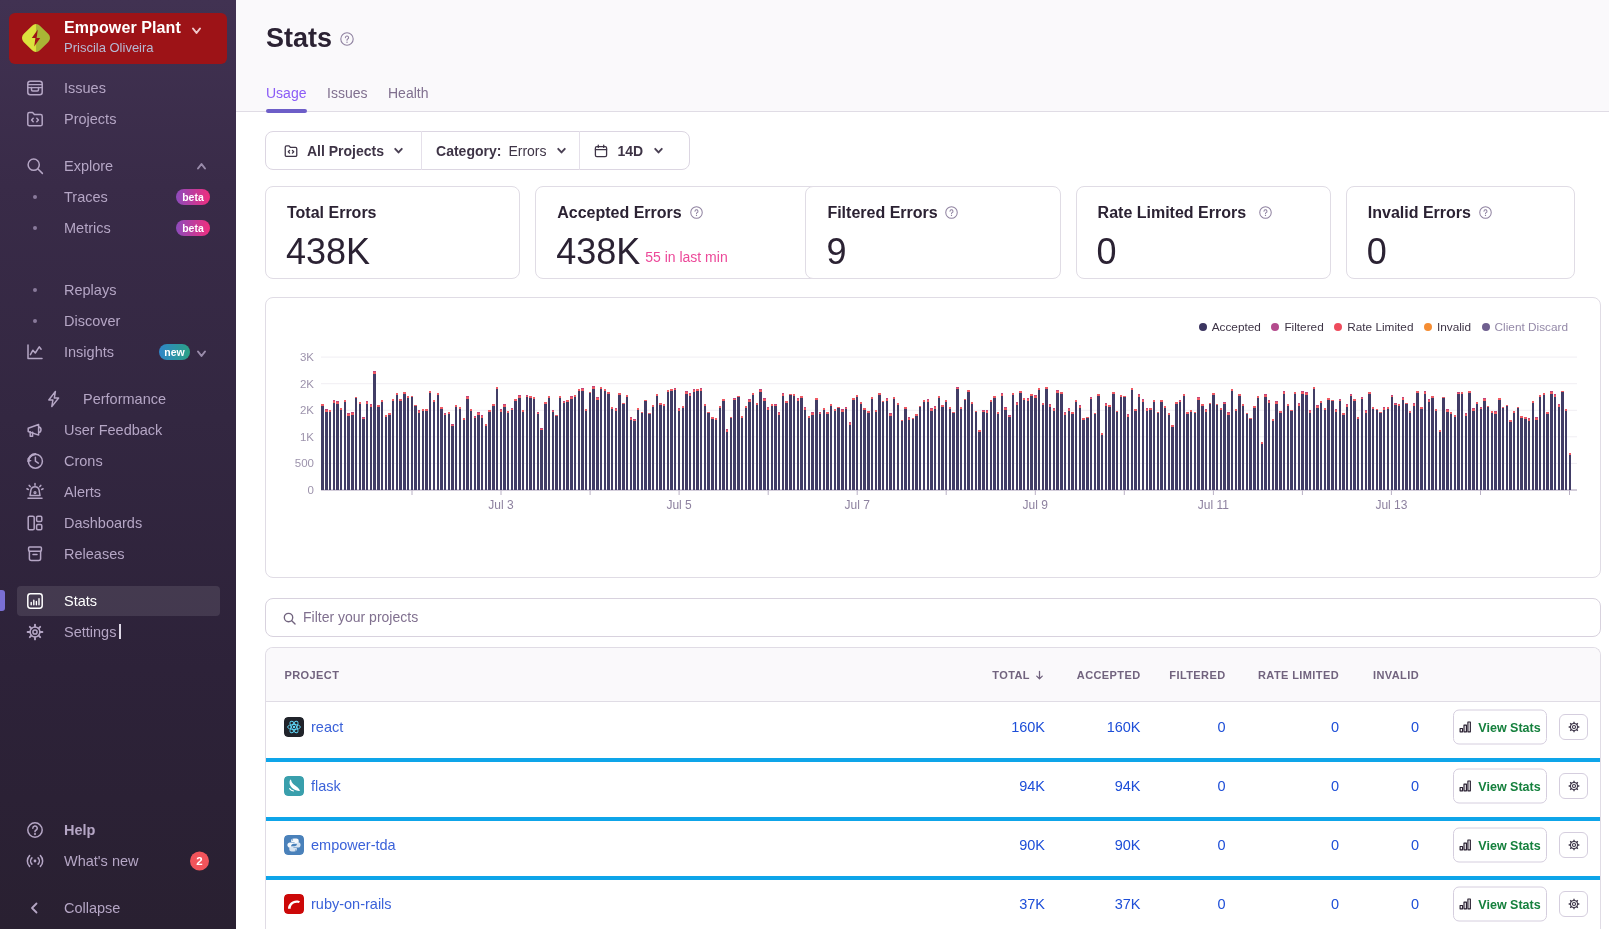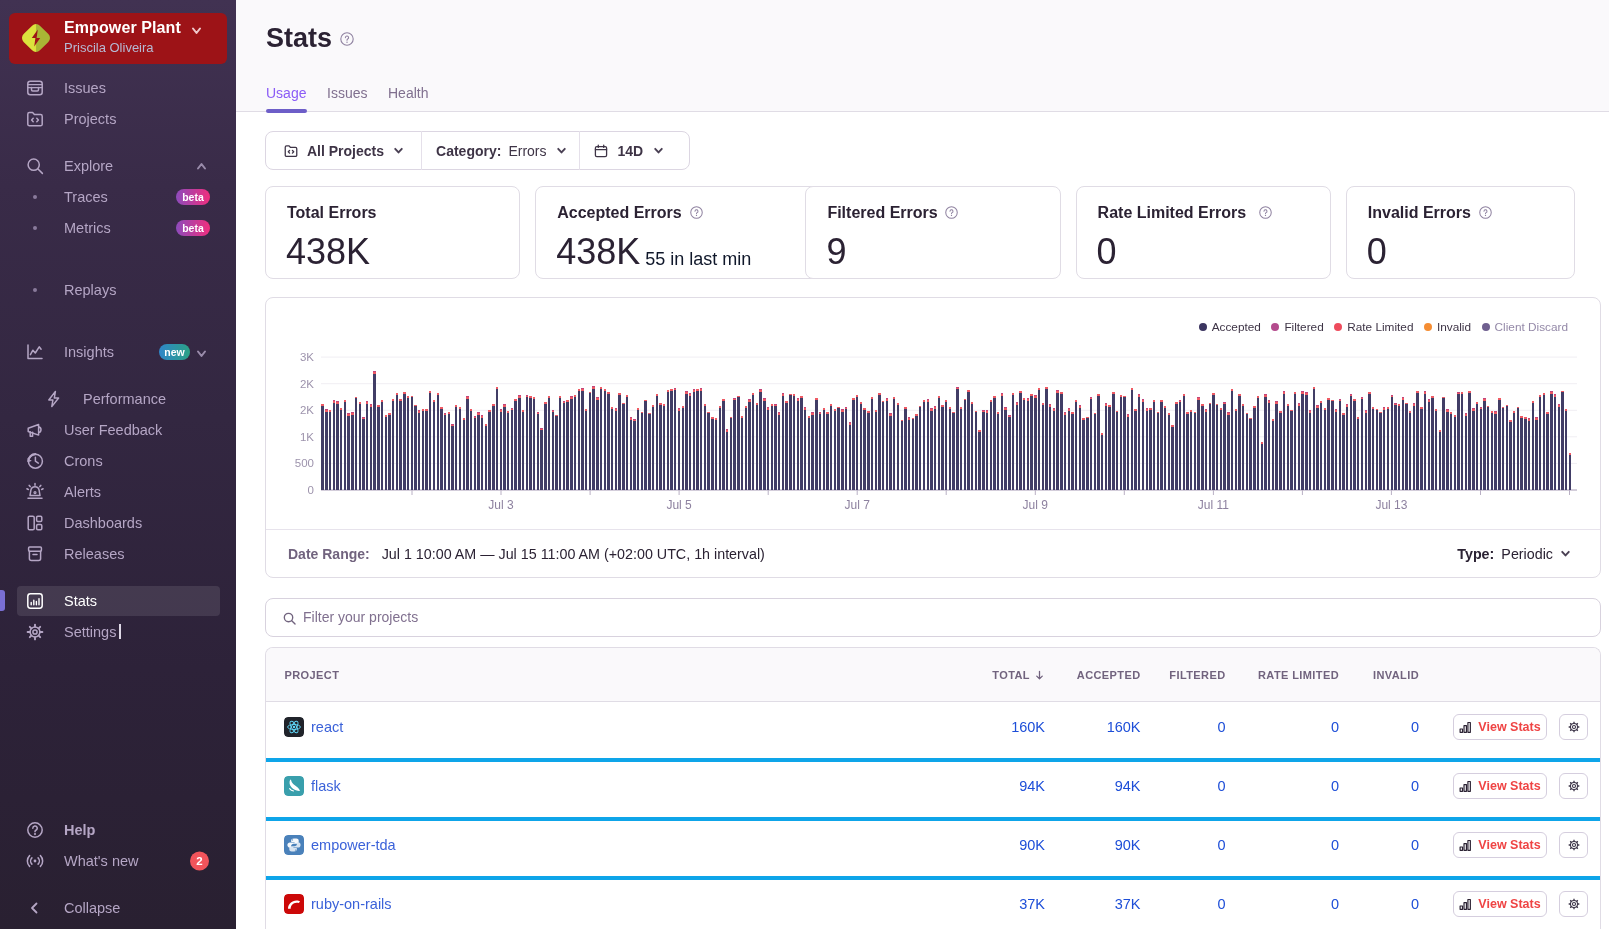--- a/index.html
+++ b/index.html
@@ -29,21 +29,21 @@
 
 #filterbar{position:absolute;left:265px;top:131px;width:425px;height:39px;background:#fff;border:1px solid #dcd6e2;
  border-radius:8px;display:flex;align-items:center;}
 #filterbar .sep{width:1px;height:39px;background:#e5e0ea;}
 #filterbar .seg{display:flex;align-items:center;font-size:14px;color:#3e3446;}
 #filterbar b{font-weight:700;color:#3e3446;}
 
 .card{position:absolute;top:186px;height:93px;background:#fff;border:1px solid #e0dce5;border-radius:8px;}
 .card .ct{position:absolute;left:21px;top:17px;font-size:16px;font-weight:700;color:#2b2233;white-space:nowrap;}
 .card .cv{position:absolute;left:20px;top:44px;font-size:36px;font-weight:500;color:#2b2233;}
-.card .cg{position:absolute;top:62px;font-size:18px;color:#0f172a;white-space:nowrap;}
+.card .cg{position:absolute;top:62px;font-size:14px;color:#ec4899;white-space:nowrap;}
 
 #chartcard{position:absolute;left:265px;top:297px;width:1336px;height:281px;background:#fff;border:1px solid #e0dce5;border-radius:8px;}
 #legend{position:absolute;right:32px;top:22px;display:flex;align-items:center;font-size:11.8px;color:#3e3446;}
 #legend .li{display:flex;align-items:center;margin-left:10.5px;}
 #legend .ld{width:8px;height:8px;border-radius:50%;margin-right:5px;}
 #chartfoot{position:absolute;left:0;right:0;bottom:0;height:48px;border-top:1px solid #e7e3ec;display:flex;align-items:center;}
 #chartfoot .dr{font-size:14px;font-weight:700;color:#71637e;margin-left:22px;}
 #chartfoot .drv{font-size:14.3px;color:#2b2233;margin-left:12px;}
 #chartfoot .ty{margin-left:auto;margin-right:29px;font-size:14.3px;color:#2b2233;display:flex;align-items:center;}
 
@@ -51,23 +51,23 @@
 #search .ph{position:absolute;left:37px;top:10px;font-size:14px;color:#80708f;}
 
 #table{position:absolute;left:265px;top:647px;width:1336px;height:282px;background:#fff;border:1px solid #e0dce5;
  border-radius:8px 8px 0 0;border-bottom:none;overflow:hidden;}
 #thead{position:absolute;left:0;top:0;width:100%;height:54px;background:#faf9fb;border-bottom:1px solid #e0dce5;}
 .th{position:absolute;top:0;height:54px;display:flex;align-items:center;font-size:11px;font-weight:700;color:#71637e;letter-spacing:.4px;}
 .trow{position:absolute;left:0;width:100%;height:59px;border-bottom:4px solid #0ea5e9;}
 .pic{position:absolute;left:18px;top:calc(50% - 3px);transform:translateY(-50%);width:20px;height:20px;border-radius:4px;}
 .pname{position:absolute;left:45px;top:calc(50% - 3px);transform:translateY(-50%);font-size:14.5px;color:#3b62d9;}
 .num{position:absolute;top:calc(50% - 3px);transform:translateY(-50%);font-size:14.5px;color:#1d4ed8;text-align:right;}
-.vsbtn{position:absolute;left:1187px;top:calc(50% - 3px);transform:translateY(-50%);width:94px;height:26px;background:#fff;
+.vsbtn{position:absolute;left:1187px;top:calc(50% - 3px);transform:translateY(-50%);width:94px;height:35px;background:#fff;
  border:1px solid #d5cede;border-radius:6px;display:flex;align-items:center;justify-content:center;
- font-size:12.5px;font-weight:700;color:#ef4444;}
+ font-size:12.5px;font-weight:700;color:#15803d;}
 .gearbtn{position:absolute;left:1293px;top:calc(50% - 3px);transform:translateY(-50%);width:29px;height:26px;background:#fff;
  border:1px solid #d5cede;border-radius:6px;display:flex;align-items:center;justify-content:center;}
 </style></head><body>
 <div id="sidebar">
     <div id="orgbox">
       <svg id="orglogo" viewBox="0 0 42 42">
       <defs>
           <linearGradient id="lg1" x1="0.08" y1="0.92" x2="0.92" y2="0.08">
         <stop offset="0.48" stop-color="#dce23d"></stop>
             <stop offset="0.52" stop-color="#a9b535"></stop>
@@ -113,20 +113,24 @@
       <span class="pill" style="left:176px;width:34px;background:linear-gradient(90deg,#8d4bbc,#f02e7d);">beta</span>
     </div>
     <div class="nav-item" style="top:212.5px;">
       <span class="dot"></span>
       <span class="lbl">Metrics</span>
       <span class="pill" style="left:176px;width:34px;background:linear-gradient(90deg,#8d4bbc,#f02e7d);">beta</span>
     </div>
     <div class="nav-item" style="top:274.5px;">
       <span class="dot"></span>
       <span class="lbl">Replays</span>
+    </div>
+    <div class="nav-item" style="top:305.5px;">
+      <span class="dot"></span>
+      <span class="lbl">Discover</span>
     </div>
     <div class="nav-item" style="top:337px;">
       <svg class="ico" viewBox="0 0 20 20" fill="none" stroke="#b5a6c5" stroke-width="1.5" stroke-linecap="round" stroke-linejoin="round">
         <path d="M3 3v13.6h14"></path>
         <path d="M5.4 12.6l2.5-4.4 2.4 2.8 3.9-6.2 1.9 2.4"></path>
       </svg>
       <span class="lbl">Insights</span>
       <span class="pill" style="left:159px;width:31px;background:linear-gradient(90deg,#2f86c9,#2ba185);">new</span>
       <svg class="abs" style="left:196px;top:10.5px" width="11" height="11" viewBox="0 0 11 11" fill="none" stroke="#9a8cab" stroke-width="2" stroke-linecap="round" stroke-linejoin="round">
         <path d="M2 3.5 L5.5 8 L9 3.5"></path>
@@ -1176,27 +1180,20 @@
       </div>
       <div class="li">
         <span class="ld" style="background:#f58d33"></span>
         <span style="color:#3e3446">Invalid</span>
       </div>
       <div class="li">
         <span class="ld" style="background:#6f5f8f"></span>
         <span style="color:#9489a8">Client Discard</span>
       </div>
     </div>
-    <div id="chartfoot">
-      <span class="dr">Date Range:</span>
-      <span class="drv">Jul 1 10:00 AM — Jul 15 11:00 AM (+02:00 UTC, 1h interval)</span>
-      <span class="ty"><b style="margin-right:7px;">Type:</b> Periodic<svg style="margin-left:7px" width="11" height="11" viewBox="0 0 10 10" fill="none" stroke="#4a4053" stroke-width="1.7" stroke-linecap="round" stroke-linejoin="round">
-          <path d="M2 3.5 L5 6.8 L8 3.5"></path>
-        </svg></span>
-    </div>
   </div>
 <div id="search">
     <svg class="abs" style="left:16px;top:12px" width="15" height="15" viewBox="0 0 20 20" fill="none" stroke="#71637e" stroke-width="1.8" stroke-linecap="round">
       <circle cx="8.7" cy="8.7" r="5.6"></circle>
       <path d="M13 13l4.4 4.4"></path>
     </svg>
     <span class="ph">Filter your projects</span>
   </div>
 <div id="table">
     <div id="thead">

